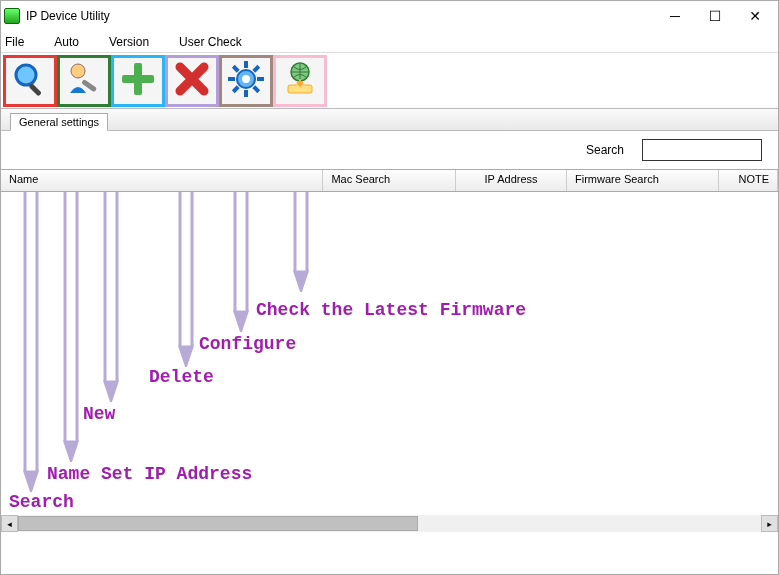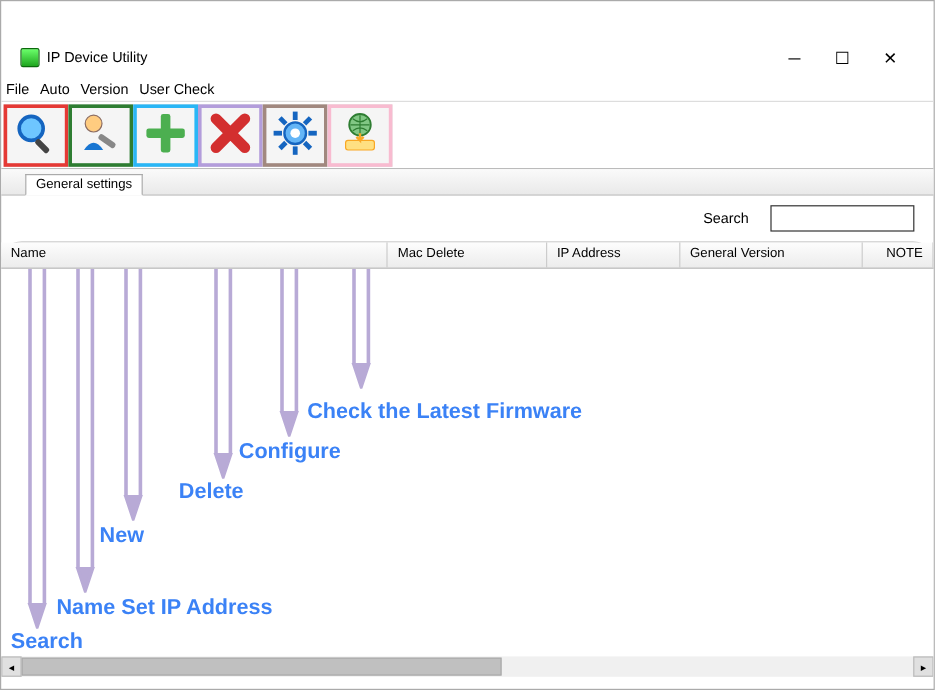--- a/index.html
+++ b/index.html
@@ -1,44 +1,44 @@
 <!DOCTYPE html>
 <html><head>
 <meta charset="utf-8">
 <style>
   * { box-sizing: border-box; margin: 0; padding: 0; }
   body { font-family: "Segoe UI", Tahoma, sans-serif; font-size: 12px; background: #fff; width: 779px; height: 575px; position: relative; overflow: hidden; border: 1px solid #aaa;}
-  .titlebar { height: 30px; display: flex; align-items: center; padding: 0 16px; margin-top: 32px; }
+  .titlebar { height: 30px; display: flex; align-items: center; padding: 0 3px; }
   .titlebar .app-icon { width: 16px; height: 16px; background: linear-gradient(#6aff6a,#1fa61f); border:1px solid #0a6a0a; border-radius:2px; margin-right:6px; }
   .titlebar .title { flex: 1; }
   .titlebar .win-btn { width: 40px; height: 28px; display:flex; align-items:center; justify-content:center; font-size:14px; }
-  .menubar { height: 22px; display:flex; align-items:center; padding: 0 4px; gap: 9px; border-bottom:1px solid #ddd;}
+  .menubar { height: 22px; display:flex; align-items:center; padding: 0 4px; gap: 30px; border-bottom:1px solid #ddd;}
   .menubar span { cursor: default; }
   .toolbar { height: 56px; display:flex; align-items:center; padding: 0 2px; border-bottom:1px solid #bbb; gap:0; }
   .tb-btn { width: 54px; height: 52px; display:flex; align-items:center; justify-content:center; background:#f5f5f5; border:1px solid #e0e0e0; margin-right:0; }
   .tb-btn svg { width:40px; height:40px; }
   .highlight-red    { outline:3px solid #e53935; outline-offset:-3px; }
   .highlight-green  { outline:3px solid #2e7d32; outline-offset:-3px; }
   .highlight-blue   { outline:3px solid #29b6f6; outline-offset:-3px; }
   .highlight-purple { outline:3px solid #b39ddb; outline-offset:-3px; }
   .highlight-brown  { outline:3px solid #a1887f; outline-offset:-3px; }
   .highlight-pink   { outline:3px solid #f8bbd0; outline-offset:-3px; }
-  .tabbar { height: 22px; background: linear-gradient(#fafafa,#e9e9e9); border-bottom:1px solid #bbb; display:flex; align-items:flex-end; padding-left:20px;}
+  .tabbar { height: 22px; background: linear-gradient(#fafafa,#e9e9e9); border-bottom:1px solid #bbb; display:flex; align-items:flex-end; padding-left:9px;}
   .tab { background:#fff; border:1px solid #aaa; border-bottom:1px solid #fff; padding:2px 8px; font-size:11px; position:relative; top:1px;}
   .searchbar { height: 38px; display:flex; align-items:center; justify-content:flex-end; padding-right:16px; gap:18px; }
   .searchbar input { width: 120px; height:22px; border:1px solid #333; padding:0 4px; font-size:12px;}
-  .grid { border-top:1px solid #aaa;border-radius:17px; }
+  .grid { border-top:1px solid #aaa; }
   .grid-header { display:flex; height:22px; background:linear-gradient(#fdfdfd,#ececec); border-bottom:1px solid #aaa; }
   .gh-cell { border-right:1px solid #ccc; padding:3px 8px; font-size:11px; }
-  .gh1{width:326px;} .gh2{width:134px;} .gh3{width:112px;} .gh4{width:154px;} .gh5{flex:1;margin-left:11px;}
+  .gh1{width:326px;} .gh2{width:134px;} .gh3{width:112px;text-align:center;} .gh4{width:154px;} .gh5{flex:1;margin-left:11px;}
   .grid-body { height: 340px; background:#fff; position:relative; }
   .scrollbar-h { position:absolute; bottom:0; left:0; right:0; height:17px; background:#f0f0f0; display:flex; }
   .sb-arrow { width:17px; height:17px; background:#e0e0e0; border:1px solid #bbb; display:flex;align-items:center;justify-content:center; font-size:9px;}
   .sb-thumb { width:400px; height:15px; background:#c0c0c0; margin:1px 0; border:1px solid #aaa;}
-  .annot { position:absolute; font-weight:bold; font-size:18px; color:#3b82f6; pointer-events:none; }
+  .annot { position:absolute; font-weight:bold; font-size:18px; color:#a21caf; pointer-events:none;font-family:Liberation Mono, monospace; }
   .arrow-svg { position:absolute; pointer-events:none; }
 </style>
 </head>
 <body>
 
 <div class="titlebar">
   <div class="app-icon"></div>
   <div class="title">IP Device Utility</div>
   <div class="win-btn">─</div>
   <div class="win-btn">☐</div>
@@ -120,23 +120,23 @@
 </div>
 
 <div class="searchbar">
   <span>Search</span>
   <input type="text" value="" style="">
 </div>
 
 <div class="grid">
   <div class="grid-header">
     <div class="gh-cell gh1">Name</div>
-    <div class="gh-cell gh2">Mac Delete</div>
+    <div class="gh-cell gh2">Mac Search</div>
     <div class="gh-cell gh3">IP Address</div>
-    <div class="gh-cell gh4">General Version</div>
+    <div class="gh-cell gh4">Firmware Search</div>
     <div class="gh-cell gh5">NOTE</div>
   </div>
   <div class="grid-body">
 
     <svg class="arrow-svg" style="left:20px; top:0;" width="20" height="300">
         <path d="M4 0 v280 M16 0 v280 M4 280 l6 18 l6 -18 Z" stroke="#b8aad6" stroke-width="3" fill="#b8aad6"></path>
       </svg>
     <svg class="arrow-svg" style="left:60px; top:0;" width="20" height="270">
         <path d="M4 0 v250 M16 0 v250 M4 250 l6 18 l6 -18 Z" stroke="#b8aad6" stroke-width="3" fill="#b8aad6"></path>
       </svg>

